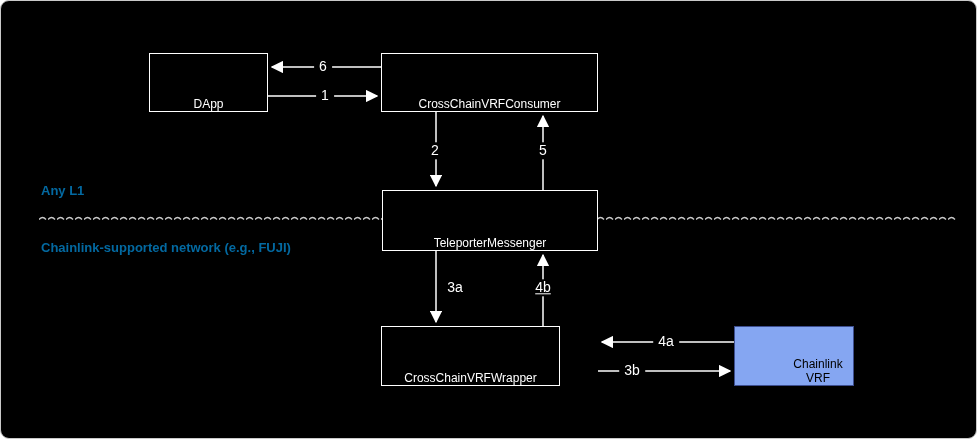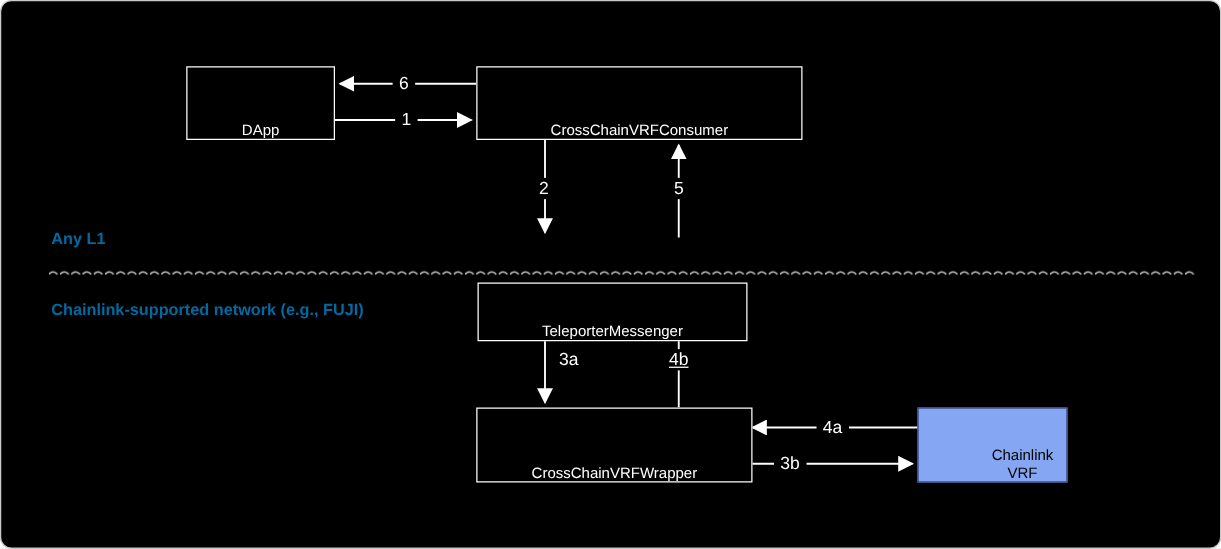--- a/index.html
+++ b/index.html
@@ -25,23 +25,23 @@
     position: absolute;
     display: flex; align-items: flex-end; justify-content: center;
     background: #000000;
     border: 1px solid #ffffff;
     color: #ffffff;
     font-size: 12px;
     text-align: center;
     z-index: 2;
   }
   .node-dapp      { left: 148px; top: 52px;  width: 119px; height: 59px; }
-  .node-consumer  { left: 380px; top: 52px;  width: 261px; height: 59px; }
-  .node-teleporter{ left: 381px; top: 189px; width: 216px; height: 47px; margin-top: 36px; }
-  .node-wrapper   { left: 380px; top: 325px; width: 221px; height: 60px; }
+  .node-consumer  { left: 380px; top: 52px;  width: 217px; height: 59px; }
+  .node-teleporter{ left: 381px; top: 189px; width: 216px; height: 61px; }
+  .node-wrapper   { left: 380px; top: 325px; width: 179px; height: 60px; }
   .node-chainlink {
     left: 733px; top: 325px; width: 120px; height: 60px;
     background: #85a6f2;
     border: 1px solid #3d4e8f;
     color: #000000;
     padding-left: 48px;
   }
   .edge-label {
     position: absolute;
     transform: translate(-50%, -50%);

